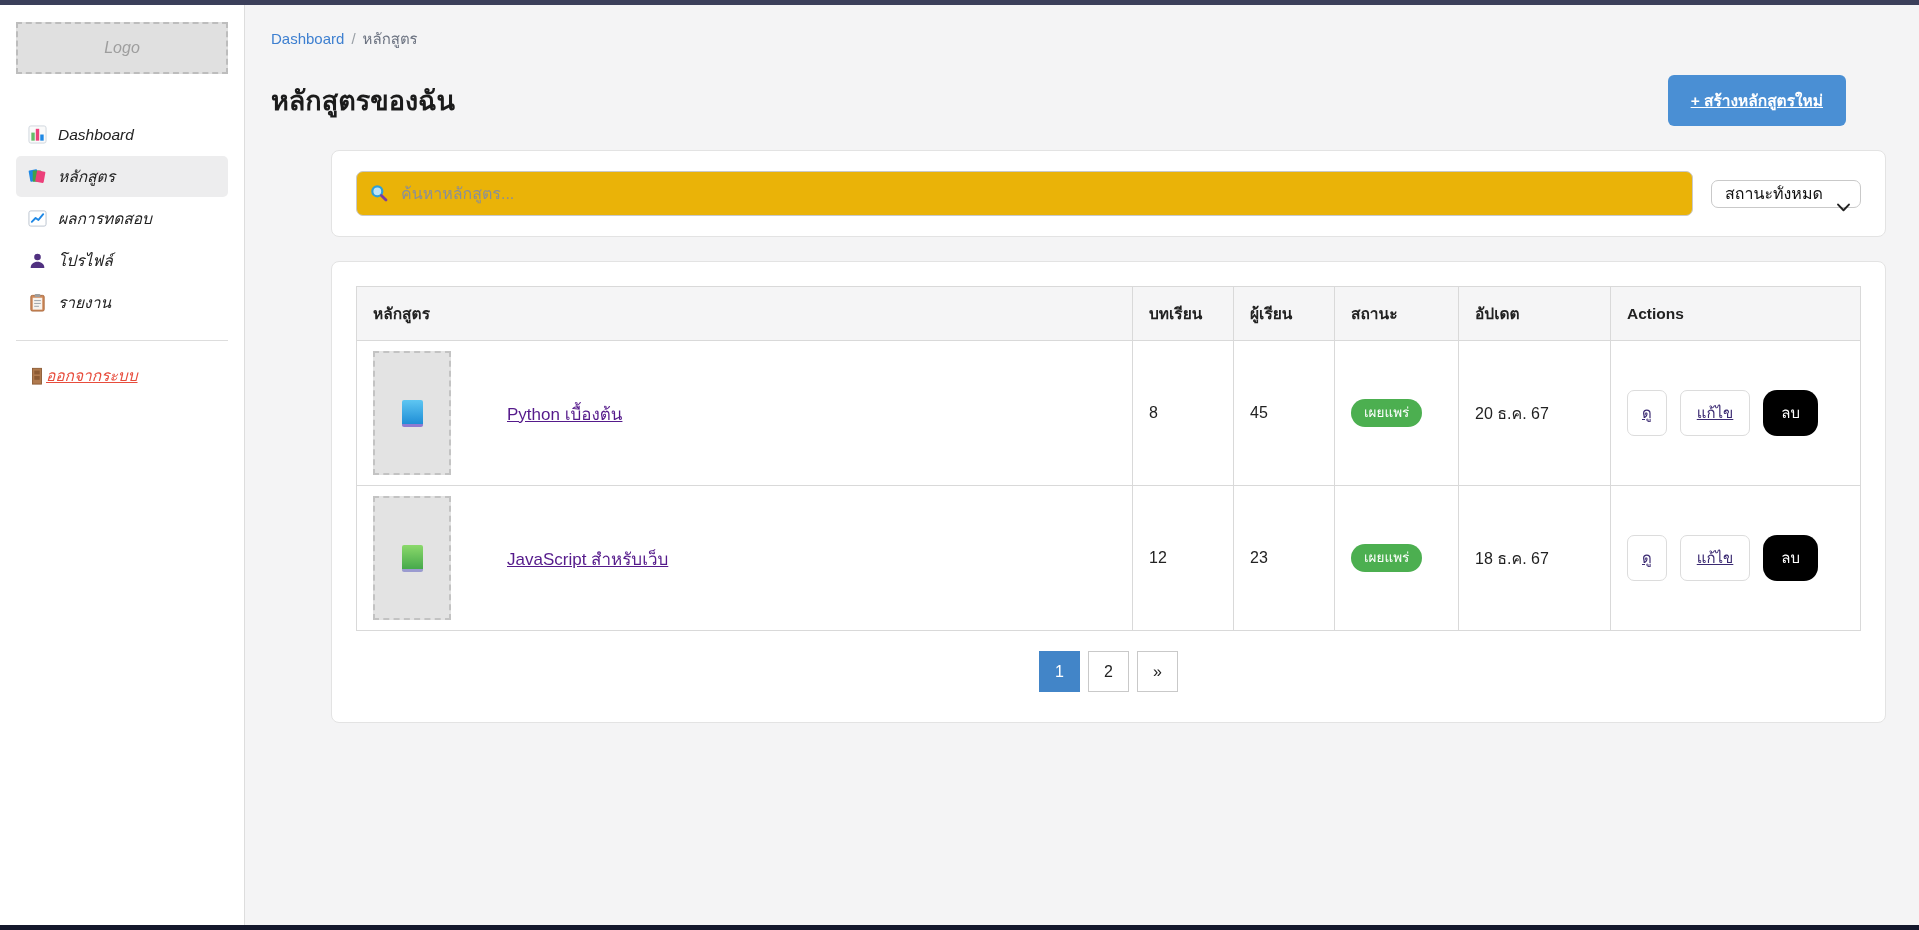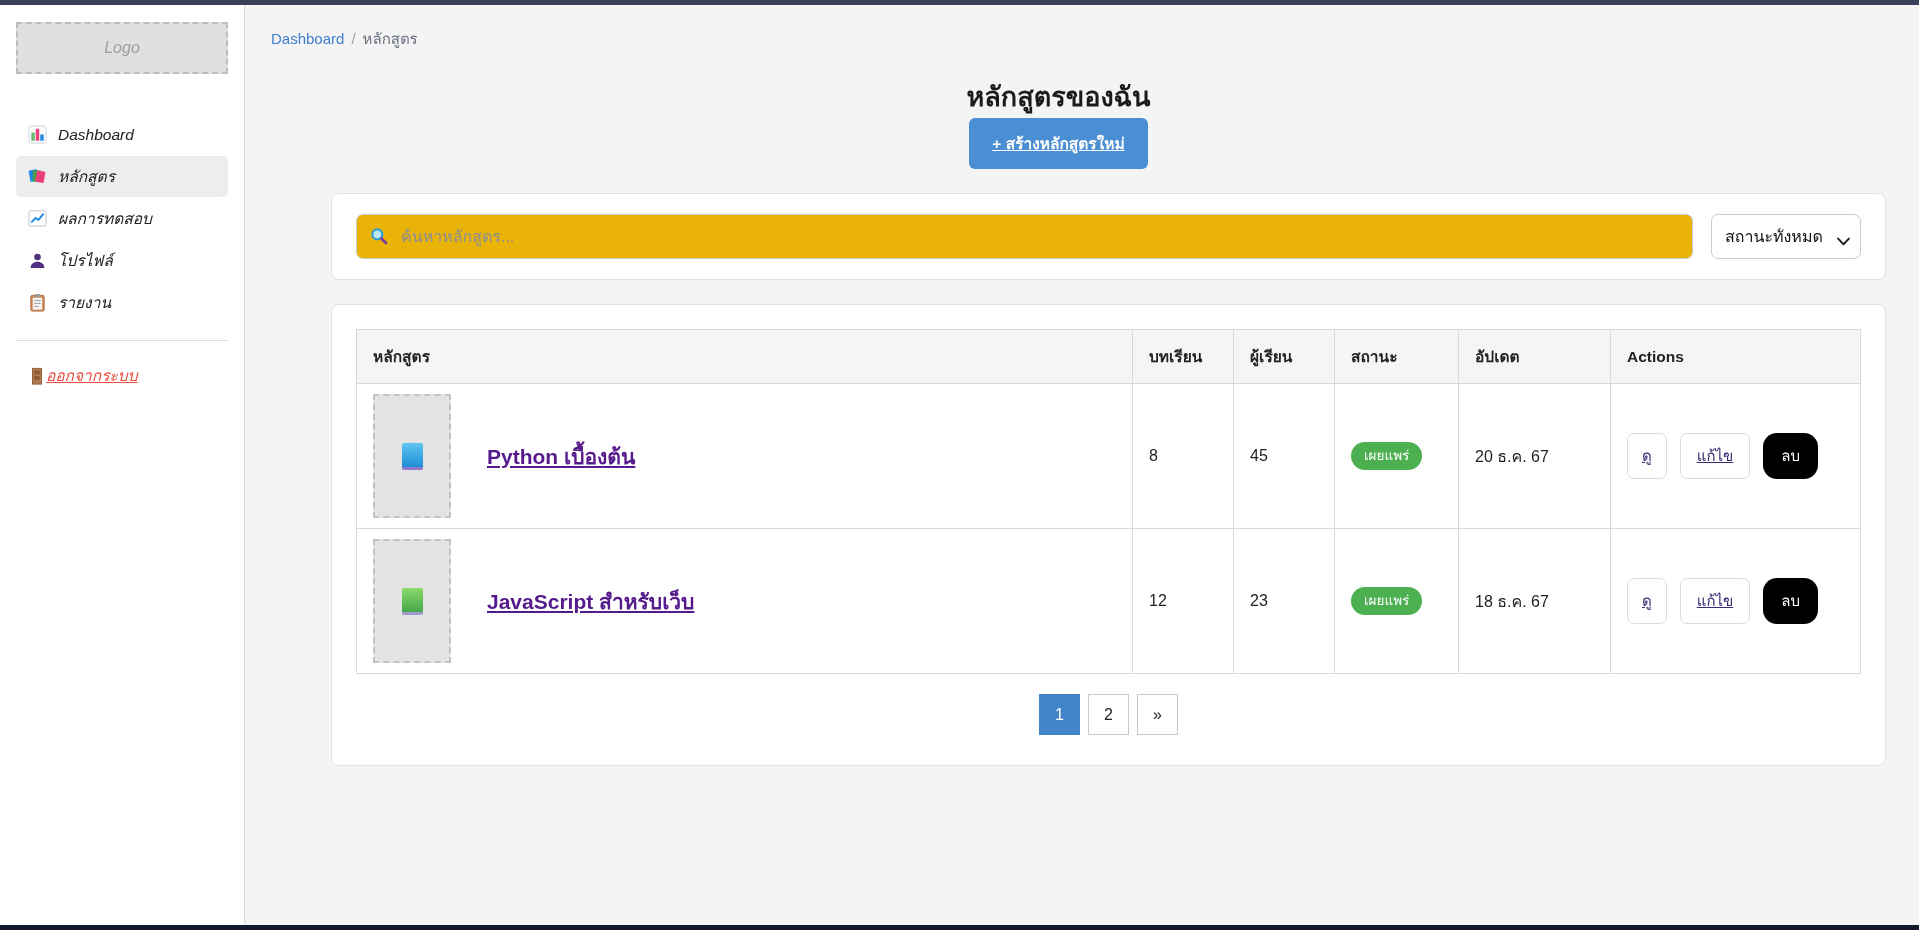--- a/index.html
+++ b/index.html
@@ -41,21 +41,21 @@
     text-decoration: underline; cursor: pointer;
   }
   .logout-link .icon { width: 18px; height: 18px; display: inline-flex; }
   .logout-link .icon svg { width: 100%; height: 100%; }
 
   
   .main { flex: 1; background: #f4f4f5; padding: 22px 33px 0 26px; overflow: hidden; }
   .breadcrumb { font-size: 15px; color: #6b7280; margin-bottom: 24px; }
   .breadcrumb a { color: #3d7fd0; text-decoration: none; cursor: pointer; }
   .breadcrumb .sep { margin: 0 7px; color: #9aa0a6; }
-  .page-header { display: flex; align-items: center; justify-content: space-between; padding-right: 40px; margin-bottom: 24px; flex-direction: column; }
+  .page-header { display: flex; align-items: center; justify-content: space-between; padding-right: 40px; margin-bottom: 24px; }
   .page-title { font-size: 27px; font-weight: bold; color: #1b1b1b; margin: 0; }
   .create-btn {
     background: #4a8fd4; color: #fff; font-size: 15.5px; font-weight: bold;
     text-decoration: underline; padding: 13px 23px; border-radius: 6px;
     border: none; cursor: pointer; display: inline-block;
   }
   .content-inner { margin-left: 60px; }
 
   .card {
     background: #fff; border: 1px solid #e3e3e3; border-radius: 8px;
@@ -65,21 +65,21 @@
   .search-input {
     width: 100%; height: 45px; border: 1px solid #c9c9c9; border-radius: 7px;
     padding: 0 14px 0 44px; font-size: 16px; font-family: inherit; color: #222;
     outline: none; background: #eab308;
   }
   .search-input::placeholder { color: #8a8f98; }
   .search-icon { position: absolute; left: 13px; top: 12px; width: 20px; height: 20px; }
   .search-icon svg { width: 100%; height: 100%; }
   .select-wrap { position: relative; width: 150px; margin-left: 18px; flex: none; }
   .status-select {
-    width: 100%; height: 45px; border: 1px solid #c9c9c9; border-radius: 7px;
+    width: 100%; height: 28px; border: 1px solid #c9c9c9; border-radius: 7px;
     background: #fff; font-size: 16px; font-family: inherit; color: #111;
     padding: 0 14px 0 13px; appearance: none; -webkit-appearance: none; cursor: pointer;
   }
   .select-chevron { position: absolute; right: 11px; top: 18px; width: 13px; height: 9px; pointer-events: none; }
   .select-chevron svg { width: 100%; height: 100%; }
 
   .table-card { padding: 24px 24px 30px 24px; }
   table.courses { width: 100%; border-collapse: collapse; table-layout: fixed; }
   .courses th, .courses td {
     border: 1px solid #d9d9d9; text-align: left; vertical-align: middle;
@@ -98,21 +98,21 @@
 
   .course-cell { display: flex; align-items: center; }
   .thumb {
     width: 78px; height: 124px; flex: none; background: #e3e3e3;
     border: 2px dashed #c3c3c3; display: flex; align-items: center; justify-content: center;
   }
   .book { width: 21px; height: 27px; border-radius: 2px; }
   .book-blue   { background: linear-gradient(180deg, #5ec6f2, #1f8ed6); border-bottom: 3px solid #8f7ad0; }
   .book-green  { background: linear-gradient(180deg, #8bd96b, #46a94b); border-bottom: 3px solid #9b9bd0; }
   .book-orange { background: linear-gradient(180deg, #f3703a, #e0481f); border-bottom: 3px solid #d8507a; }
-  .course-title { margin-left: 36px; font-size: 21px; font-weight: bold; }
+  .course-title { margin-left: 56px; font-size: 17px; font-weight: normal; }
   a.course-title { color: #551a8b; text-decoration: underline; cursor: pointer; }
   span.course-title { color: #1b1b1b; }
 
   .badge {
     display: inline-block; font-size: 13.5px; padding: 6px 13px; border-radius: 14px;
     line-height: 1.2;
   }
   .badge.published { background: #4caf50; color: #fff; }
   .badge.draft { background: #d8d8d8; color: #4a4a4a; }
 

